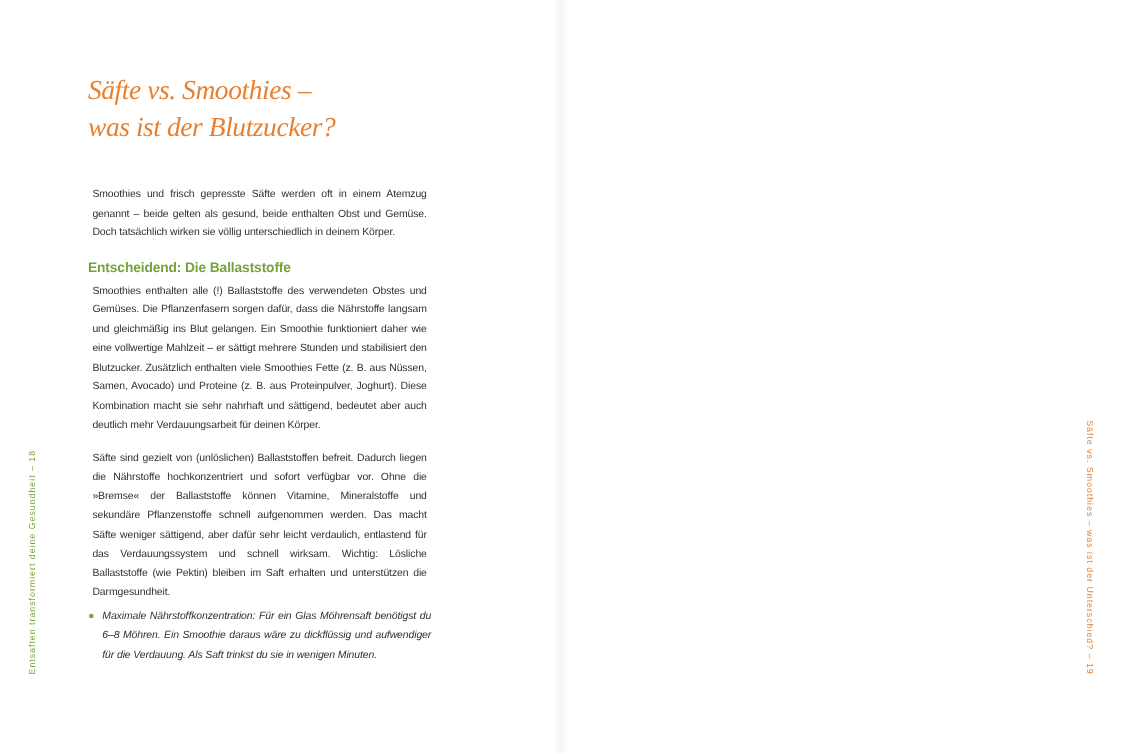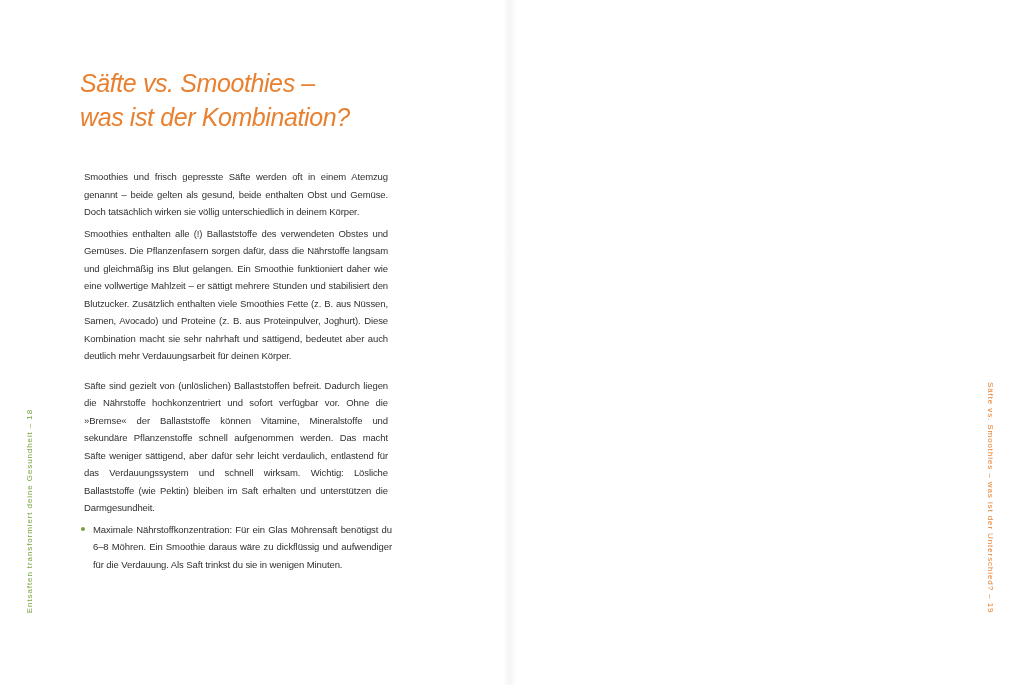--- a/index.html
+++ b/index.html
@@ -22,35 +22,35 @@
     position:absolute;left:503px;top:0;width:14px;height:685px;pointer-events:none;
     background:linear-gradient(90deg,rgba(0,0,0,0) 0%,rgba(0,0,0,0.045) 50%,rgba(0,0,0,0) 100%);
   }
   .content{
     position:absolute;top:66px;width:312px;
     font-size:9.5px;line-height:17.5px;letter-spacing:-0.1px;
     text-align:justify;
   }
   .page-left .content{left:80px;}
   .title{
-    font-family:Liberation Sans, sans-serif;font-style:italic;font-weight:normal;
+    font-family:Liberation Serif, serif;font-style:italic;font-weight:normal;
     color:var(--orange);
     font-size:25px;line-height:34px;letter-spacing:-0.4px;
     margin:0 0 34px 0;text-align:left;
   }
   .title span{display:block;}
   .heading{
     color:var(--green);
     font-size:12.5px;line-height:16px;font-weight:bold;letter-spacing:-0.1px;
     margin:14px 0 5px 0;text-align:left;
   }
   p{margin:4px;}
   p.spaced{margin-top:12px;}
   ul.bullets{list-style:none;margin:2px 0 0 0;padding:0;}
-  ul.bullets li{position:relative;padding-left:13px;margin-bottom:2px;}
+  ul.bullets li{position:relative;padding-left:13px;margin-bottom:2px;font-style:italic;}
   ul.bullets li .dot{
     position:absolute;left:1px;top:6.5px;width:4px;height:4px;border-radius:50%;
     background:var(--green);
   }
   .margin-label{
     position:absolute;bottom:72px;
     font-size:8px;letter-spacing:0.9px;line-height:10px;
     white-space:nowrap;
   }
   .margin-label.left{
@@ -63,23 +63,24 @@
   }
 </style>
 </head>
 <body>
 
 <div class="page page-left">
   <div class="margin-label left">Entsaften transformiert deine Gesundheit – 18</div>
   <div class="content">
     <h1 class="title">
       <span>Säfte vs. Smoothies –</span>
-      <span>was ist der Kombination?</span>
+      <span>was ist der Blutzucker?</span>
     </h1>
     <p>Smoothies und frisch gepresste Säfte werden oft in einem Atemzug genannt – beide gelten als gesund, beide enthalten Obst und Gemüse. Doch tatsächlich wirken sie völlig unterschiedlich in deinem Körper.</p>
+    <h2 class="heading">Entscheidend: Die Ballaststoffe</h2>
     <p>Smoothies enthalten alle (!) Ballaststoffe des verwendeten Obstes und Gemüses. Die Pflanzenfasern sorgen dafür, dass die Nährstoffe langsam und gleichmäßig ins Blut gelangen. Ein Smoothie funktioniert daher wie eine vollwertige Mahlzeit – er sättigt mehrere Stunden und stabilisiert den Blutzucker. Zusätzlich enthalten viele Smoothies Fette (z. B. aus Nüssen, Samen, Avocado) und Proteine (z. B. aus Proteinpulver, Joghurt). Diese Kombination macht sie sehr nahrhaft und sättigend, bedeutet aber auch deutlich mehr Verdauungsarbeit für deinen Körper.</p>
     <p class="spaced">Säfte sind gezielt von (unlöslichen) Ballaststoffen befreit. Dadurch liegen die Nährstoffe hochkonzentriert und sofort verfügbar vor. Ohne die »Bremse« der Ballaststoffe können Vitamine, Mineralstoffe und sekundäre Pflanzenstoffe schnell aufgenommen werden. Das macht Säfte weniger sättigend, aber dafür sehr leicht verdaulich, entlastend für das Verdauungssystem und schnell wirksam. Wichtig: Lösliche Ballaststoffe (wie Pektin) bleiben im Saft erhalten und unterstützen die Darmgesundheit.</p>
     <ul class="bullets">
       <li>
         <span class="dot"></span>
         <span>Maximale Nährstoffkonzentration: Für ein Glas Möhrensaft benötigst du 6–8 Möhren. Ein Smoothie daraus wäre zu dickflüssig und aufwendiger für die Verdauung. Als Saft trinkst du sie in wenigen Minuten.</span>
       </li>
     </ul>
   </div>
 </div>

